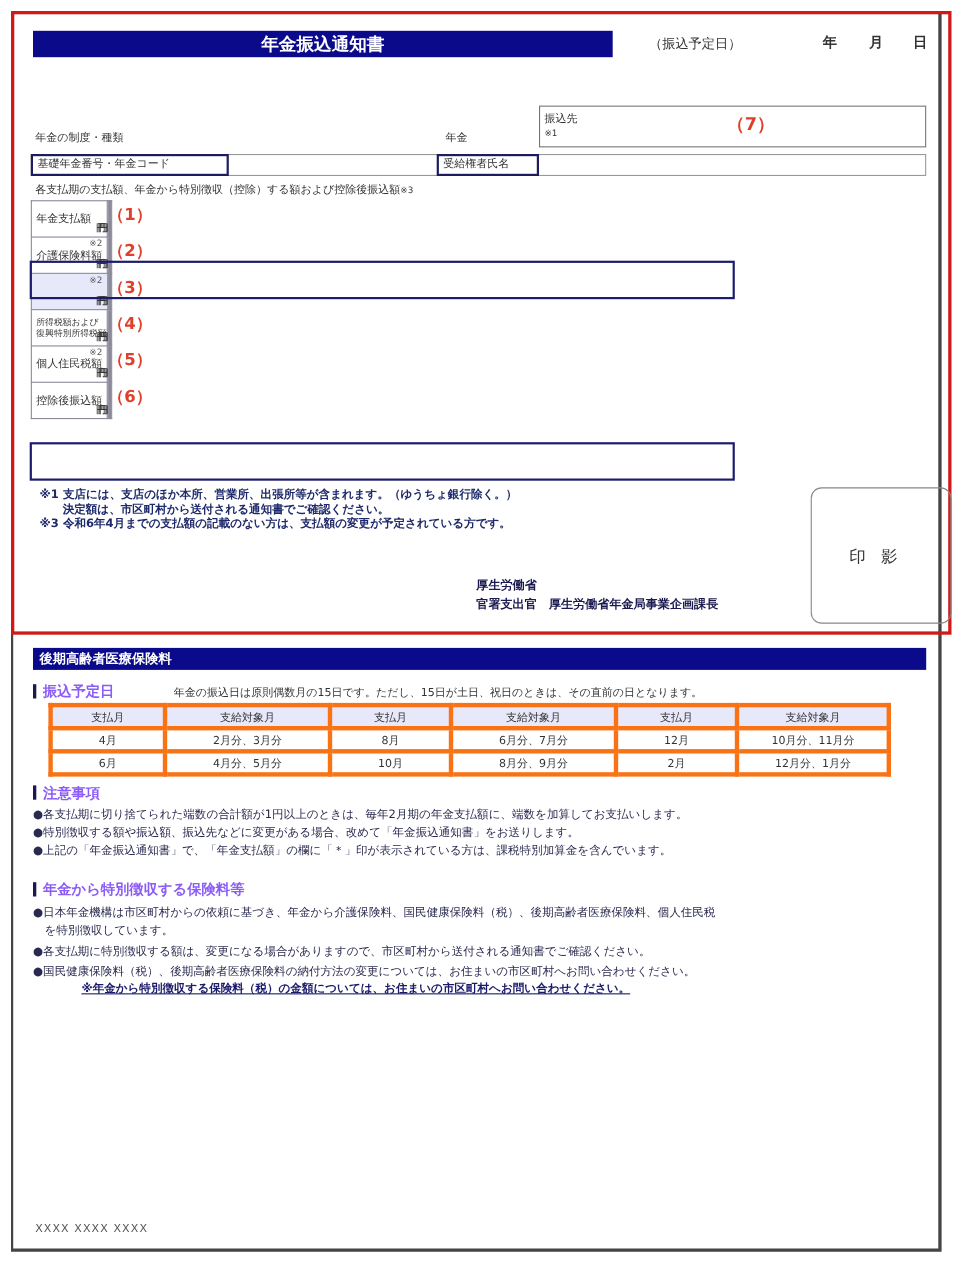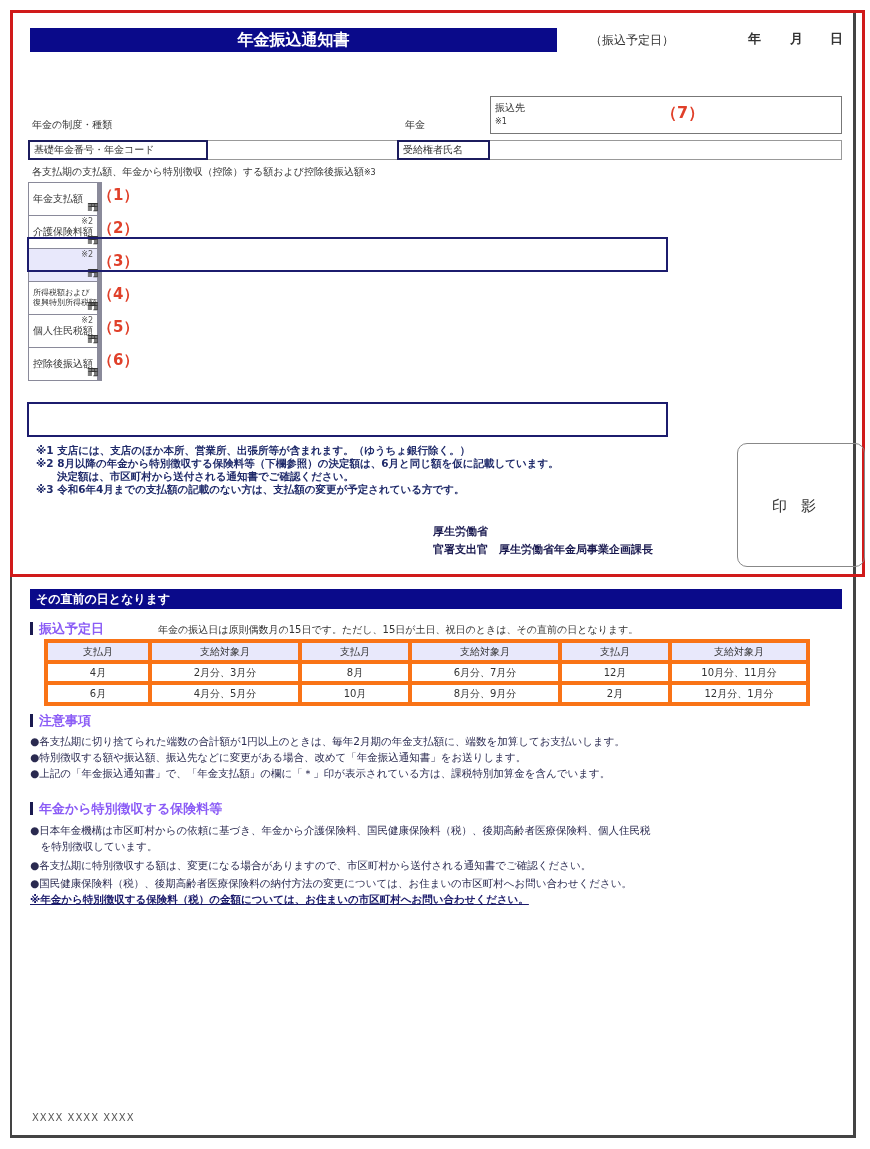--- a/index.html
+++ b/index.html
@@ -159,30 +159,29 @@
           <span class="yen">円</span>
         </td>
   </tr>
 </tbody>
   </table>
 <div class="hl" style="left:27px;top:237px;width:641px;height:35px;"></div>
 <div class="hl" style="left:27px;top:402px;width:641px;height:35px;"></div>
 
 <div class="abs notes">
   <div>※1 支店には、支店のほか本所、営業所、出張所等が含まれます。（ゆうちょ銀行除く。）</div>
-  <div>※2 8月以降の年金から特別徴収する保険料等（下欄参照）の決定額は、6月と同じ額を仮に記載しています。</div>
   <div>　　決定額は、市区町村から送付される通知書でご確認ください。</div>
   <div>※3 令和6年4月までの支払額の記載のない方は、支払額の変更が予定されている方です。</div>
 </div>
 
 <div class="abs" style="left:433px;top:524px;font-size:11px;font-weight:bold;color:#1a1a50;">厚生労働省</div>
 <div class="abs" style="left:433px;top:542px;font-size:11px;font-weight:bold;color:#1a1a50;">官署支出官　厚生労働省年金局事業企画課長</div>
 <div class="abs seal">印影</div>
 
-<div class="abs sec-bar">その直前の日となります</div>
+<div class="abs sec-bar">後期高齢者医療保険料</div>
 
 <div class="abs sec-h" style="left:30px;top:620px;">振込予定日</div>
 <div class="abs sm" style="left:158px;top:623px;">年金の振込日は原則偶数月の15日です。ただし、15日が土日、祝日のときは、その直前の日となります。</div>
 
 <table class="sched">
   <tbody>
       <tr class="hd">
     <td style="width:104px;">支払月</td>
     <td style="width:150px;">支給対象月</td>
     <td style="width:110px;">支払月</td>
@@ -215,16 +214,16 @@
   <div>●特別徴収する額や振込額、振込先などに変更がある場合、改めて「年金振込通知書」をお送りします。</div>
   <div>●上記の「年金振込通知書」で、「年金支払額」の欄に「＊」印が表示されている方は、課税特別加算金を含んでいます。</div>
 </div>
 
 <div class="abs sec-h" style="left:30px;top:800px;">年金から特別徴収する保険料等</div>
 <div class="abs bul" style="left:30px;top:822px;width:810px;">
   <div>●日本年金機構は市区町村からの依頼に基づき、年金から介護保険料、国民健康保険料（税）、後期高齢者医療保険料、個人住民税</div>
   <div>　を特別徴収しています。</div>
   <div style="margin-top:3px;">●各支払期に特別徴収する額は、変更になる場合がありますので、市区町村から送付される通知書でご確認ください。</div>
   <div style="margin-top:2px;">●国民健康保険料（税）、後期高齢者医療保険料の納付方法の変更については、お住まいの市区町村へお問い合わせください。</div>
-  <div style="text-decoration:underline;font-weight:bold;color:#1a1a6a;">※年金から特別徴収する保険料（税）の金額については、お住まいの市区町村へお問い合わせください。</div>
+  <div style="text-decoration:underline;font-weight:bold;color:#1a1a6a;margin-left:44px;">※年金から特別徴収する保険料（税）の金額については、お住まいの市区町村へお問い合わせください。</div>
 </div>
 
 <div class="abs footer-code">XXXX XXXX XXXX</div>
 
 </body></html>

